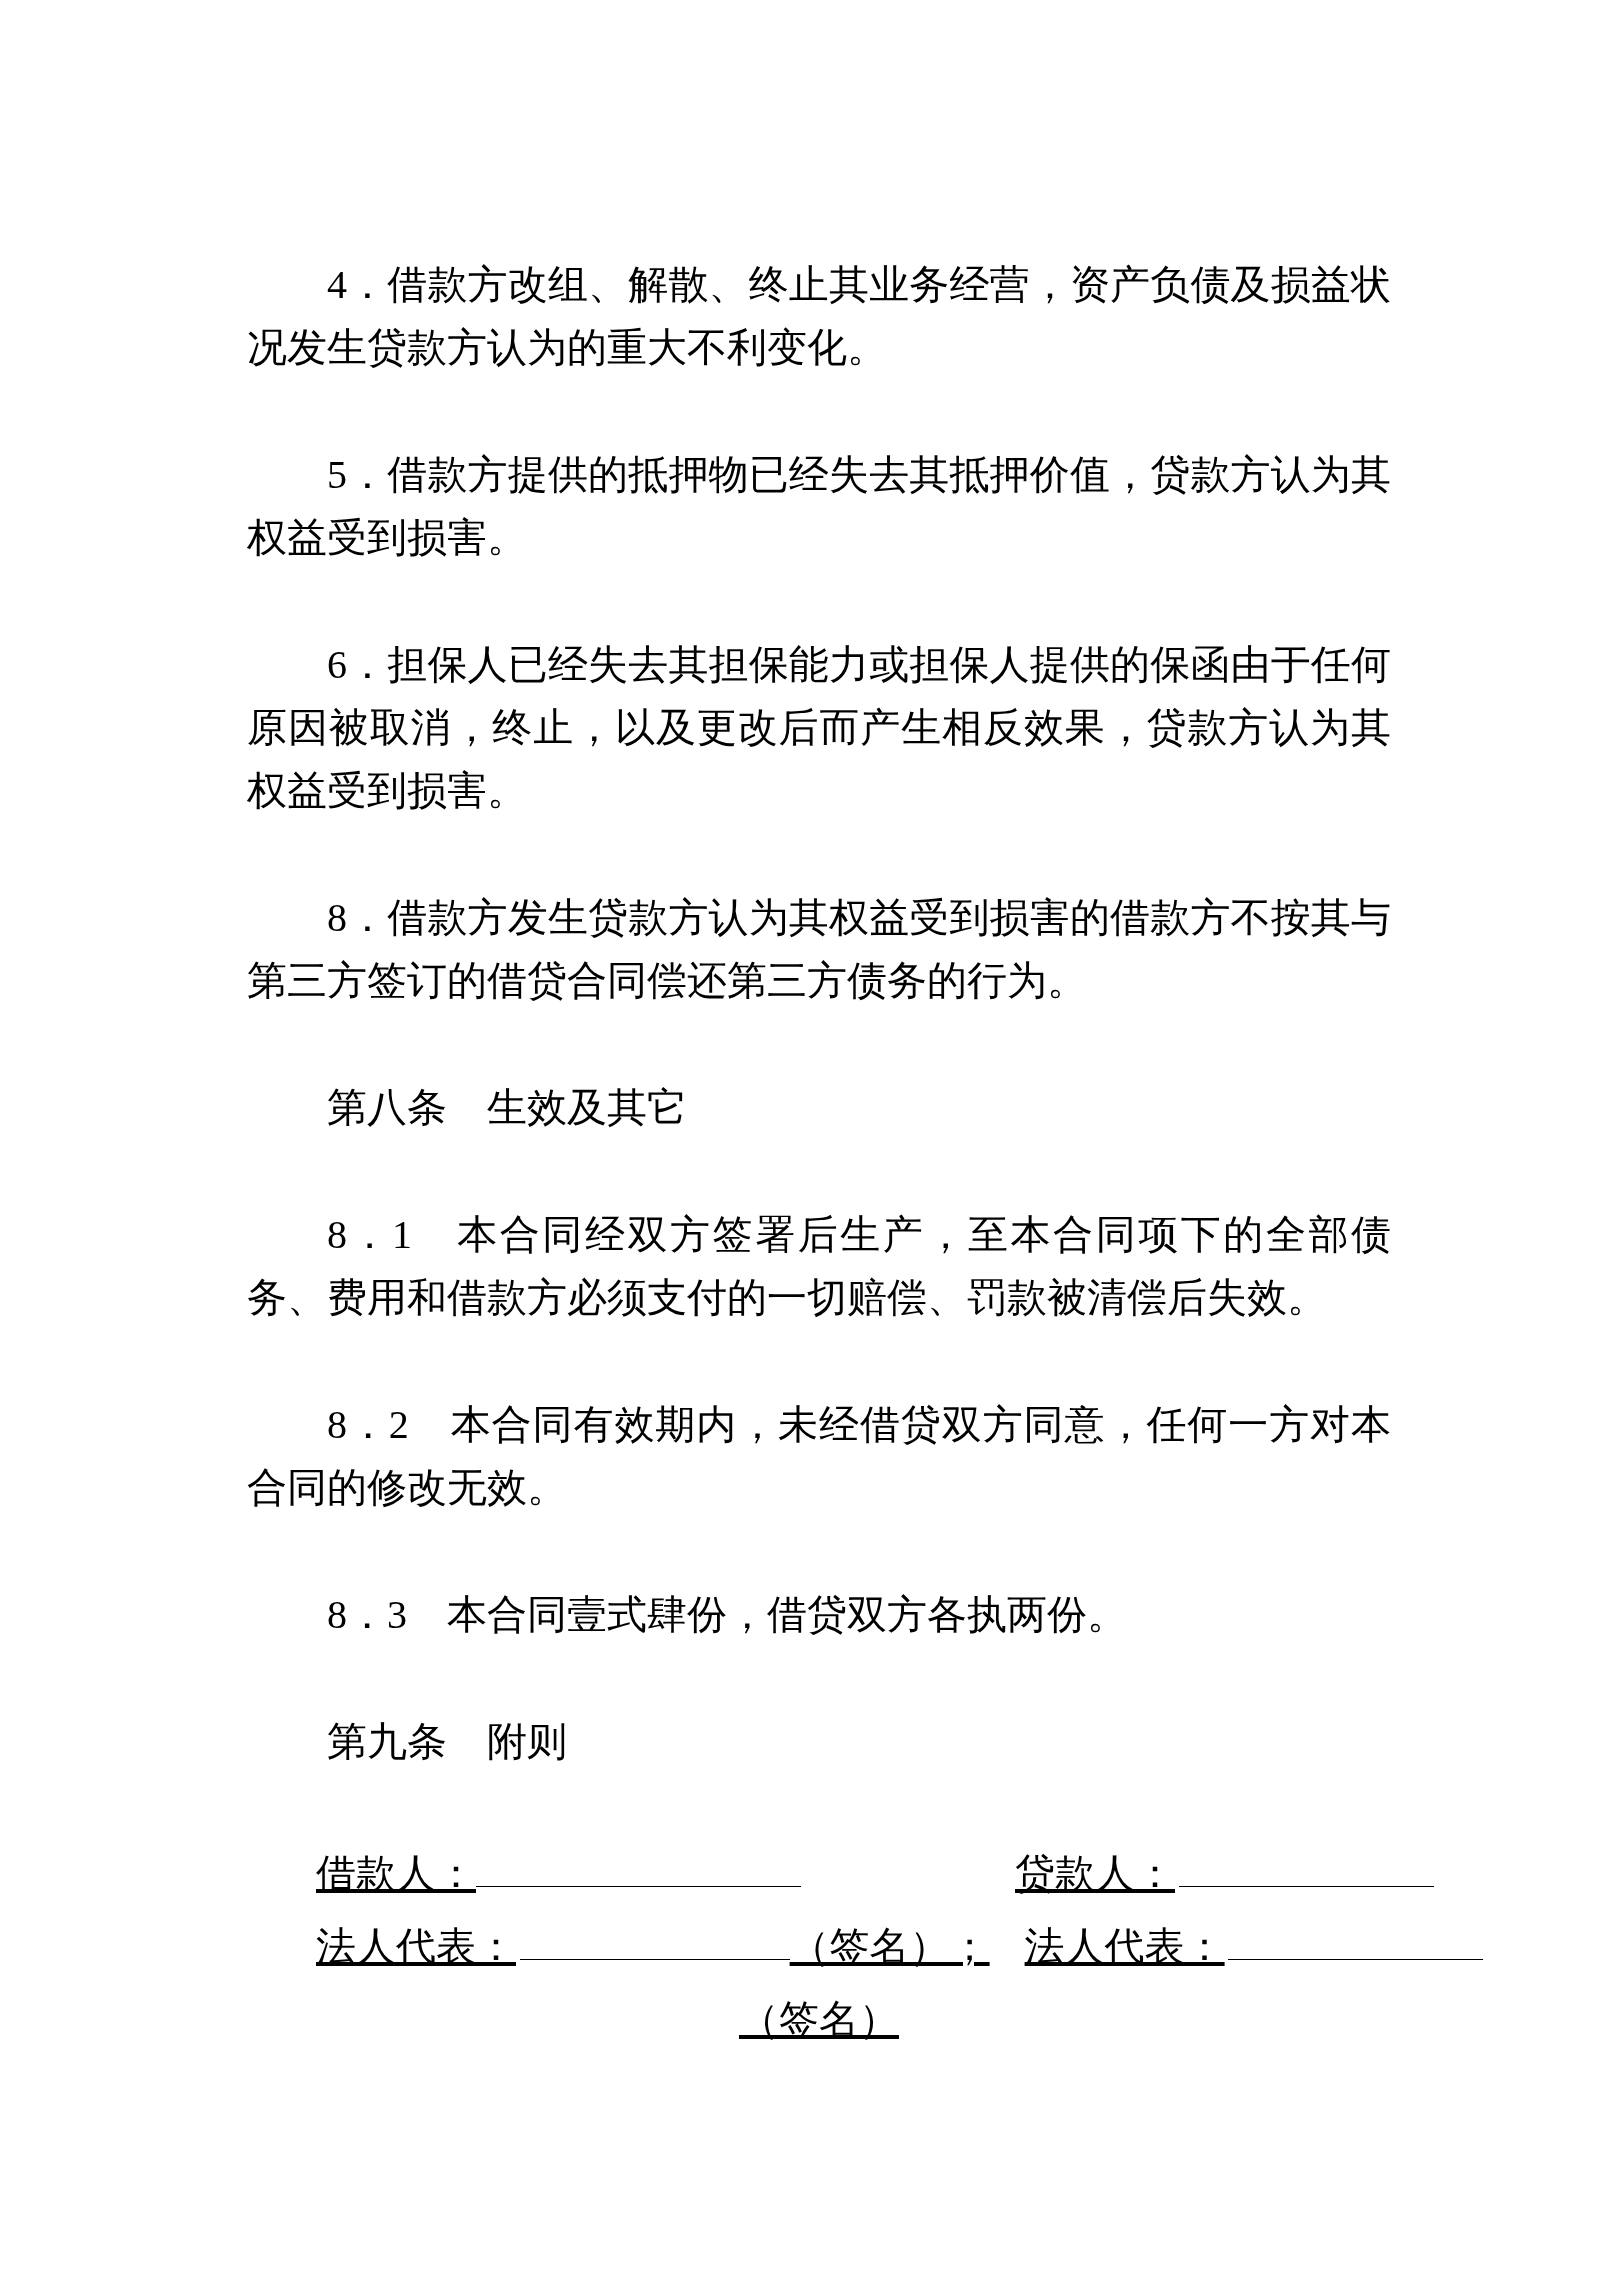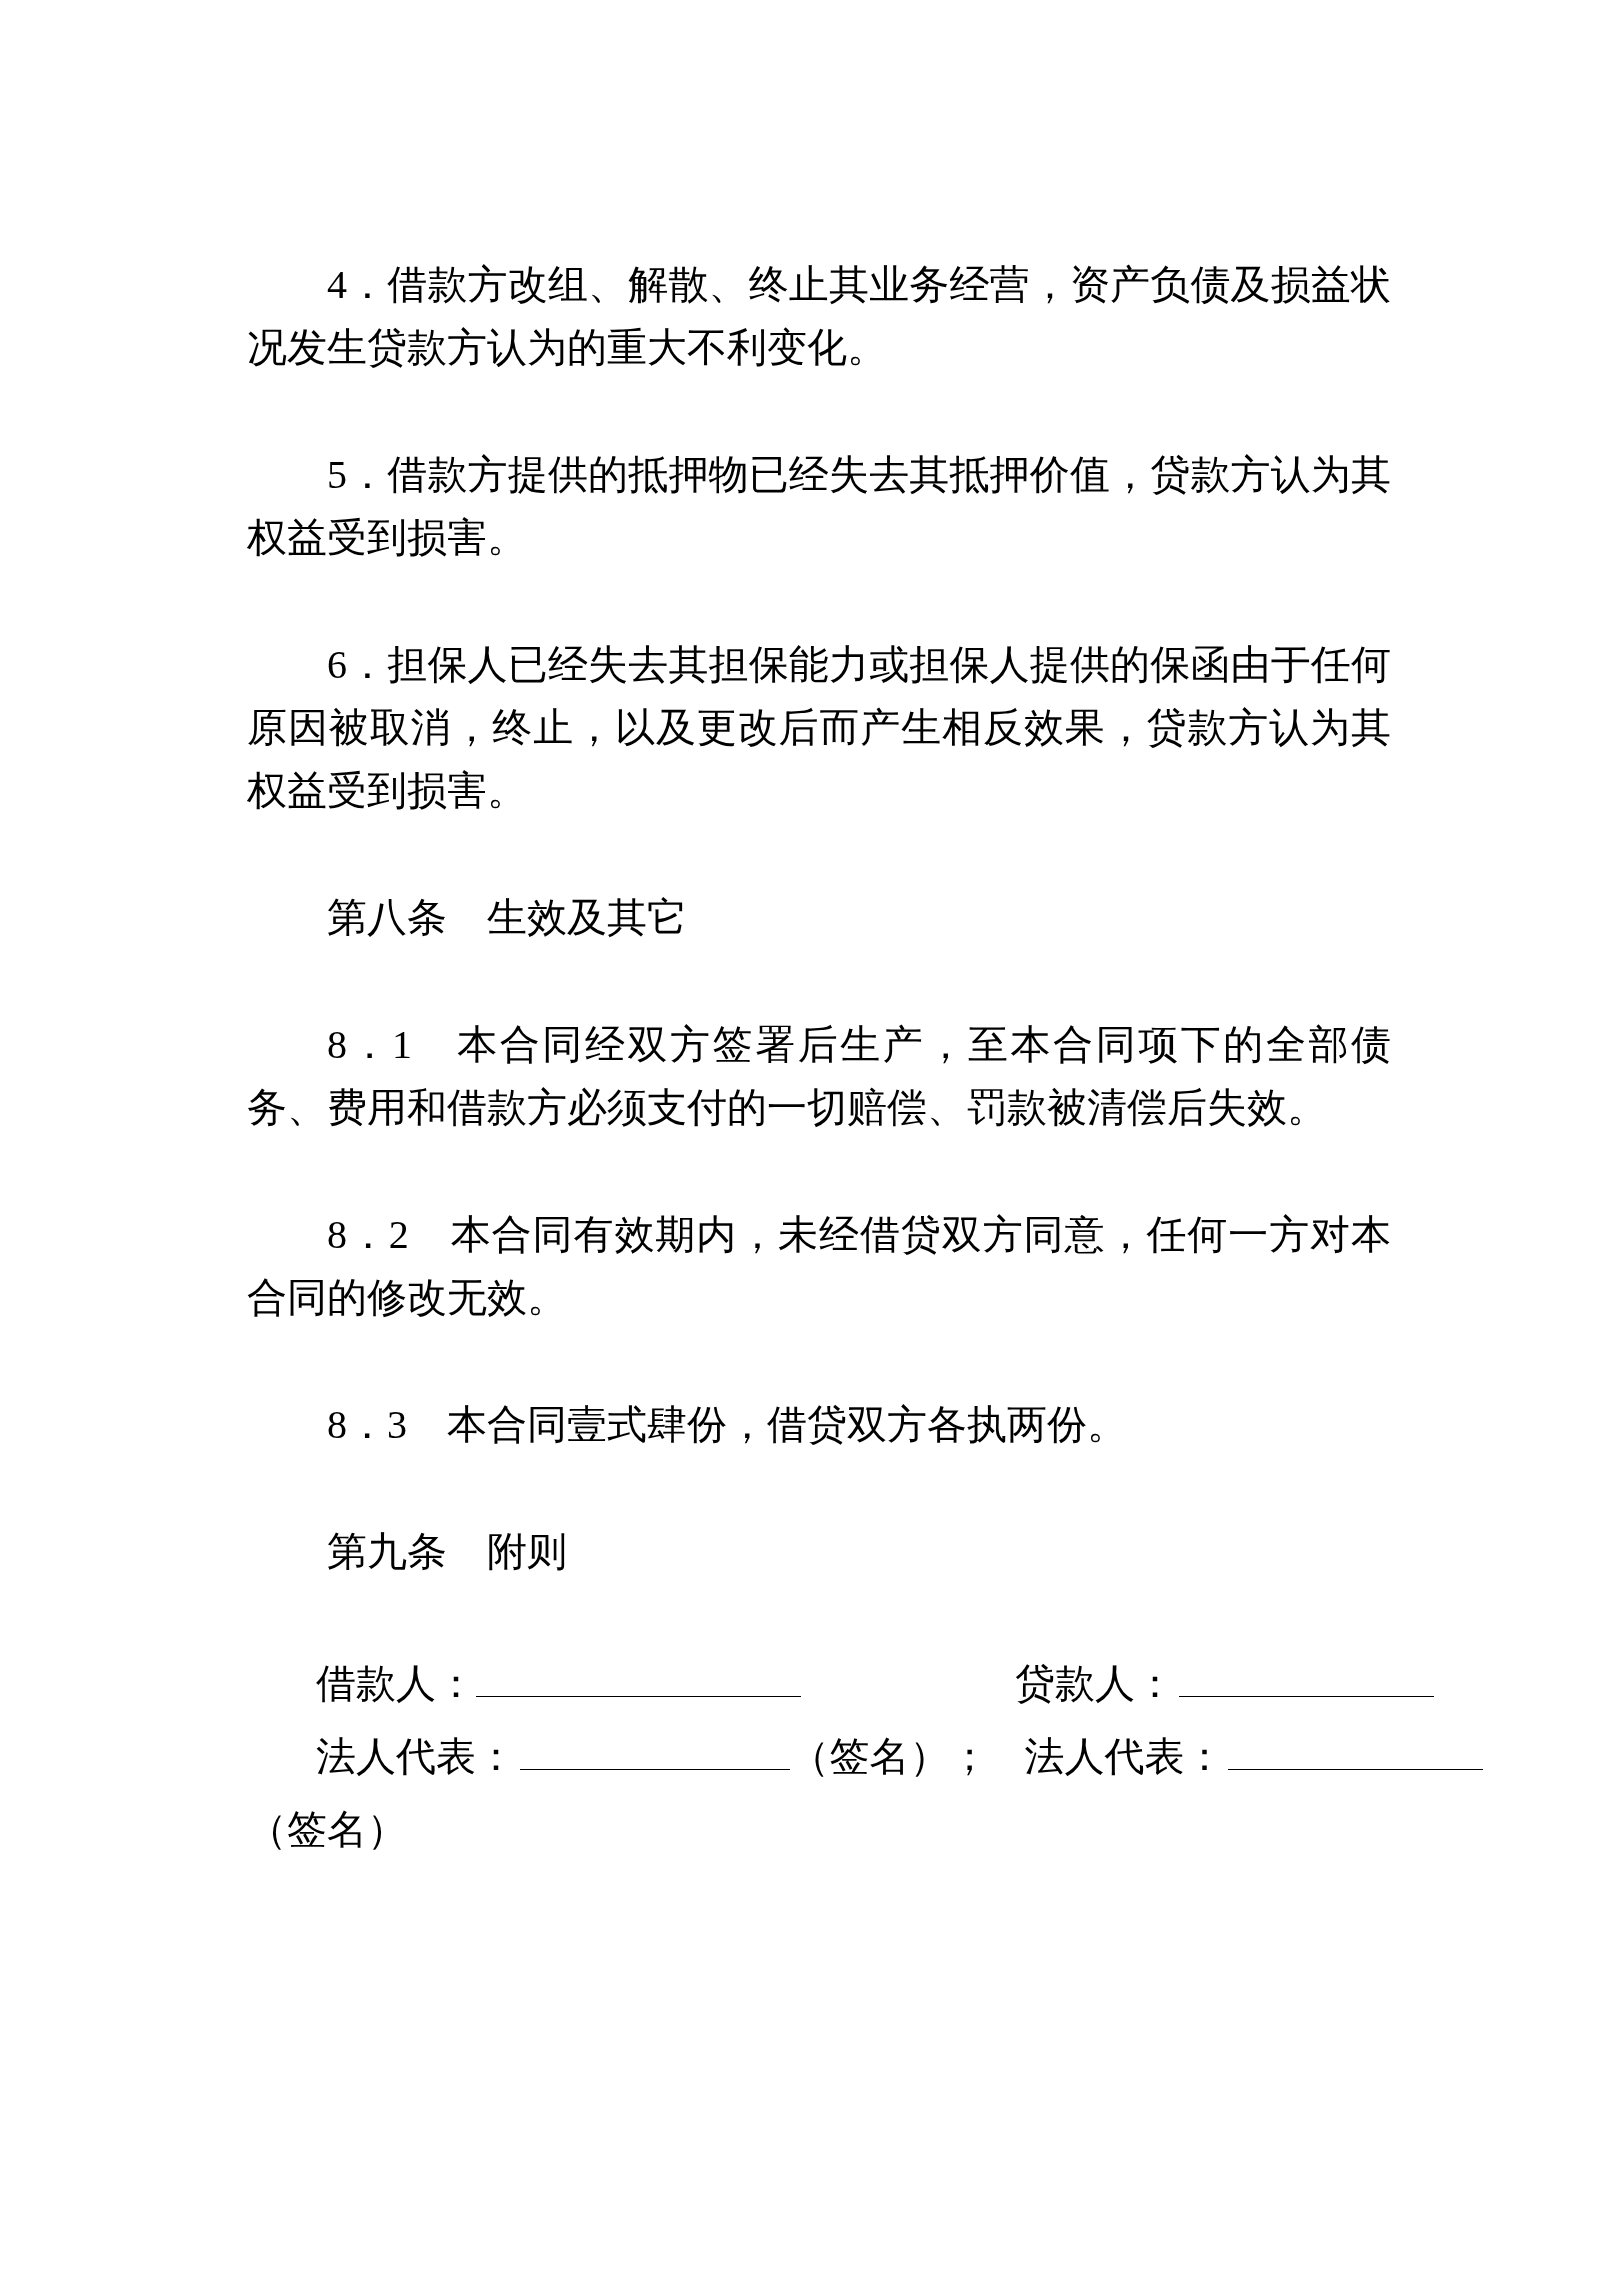--- a/index.html
+++ b/index.html
@@ -34,22 +34,23 @@
     margin: 0 0 64px 0;
     text-indent: 2em;
     text-align: left;
   }
   .sig-block {
     margin-top: 5.5px;
   }
   .sig-row {
     white-space: nowrap;
     line-height: 73px;
-    text-align: left;
+    text-align: center;
     text-indent: 0;
+    text-decoration: underline;
   }
   .sig-row.indent {
     padding-left: 69px;
   }
   .uline {
     display: inline-block;
     border-bottom: 1.8px solid #000;
     vertical-align: baseline;
   }
   .ul-borrower   { width: 325px; }
@@ -64,20 +65,21 @@
 
 <div class="content">
 
   <p class="para">4．借款方改组、解散、终止其业务经营，资产负债及损益状况发生贷款方认为的重大不利变化。</p>
 
   <p class="para">5．借款方提供的抵押物已经失去其抵押价值，贷款方认为其权益受到损害。</p>
 
   <p class="para">6．担保人已经失去其担保能力或担保人提供的保函由于任何原因被取消，终止，以及更改后而产生相反效果，贷款方认为其权益受到损害。</p>
 
 
+  <p class="para">8．借款方发生贷款方认为其权益受到损害的借款方不按其与第三方签订的借贷合同偿还第三方债务的行为。</p>
 
   <p class="heading">第八条　生效及其它</p>
 
   <p class="para">8．1　本合同经双方签署后生产，至本合同项下的全部债务、费用和借款方必须支付的一切赔偿、罚款被清偿后失效。</p>
 
   <p class="para">8．2　本合同有效期内，未经借贷双方同意，任何一方对本合同的修改无效。</p>
 
   <p class="para">8．3　本合同壹式肆份，借贷双方各执两份。</p>
 
   <p class="heading">第九条　附则</p>

